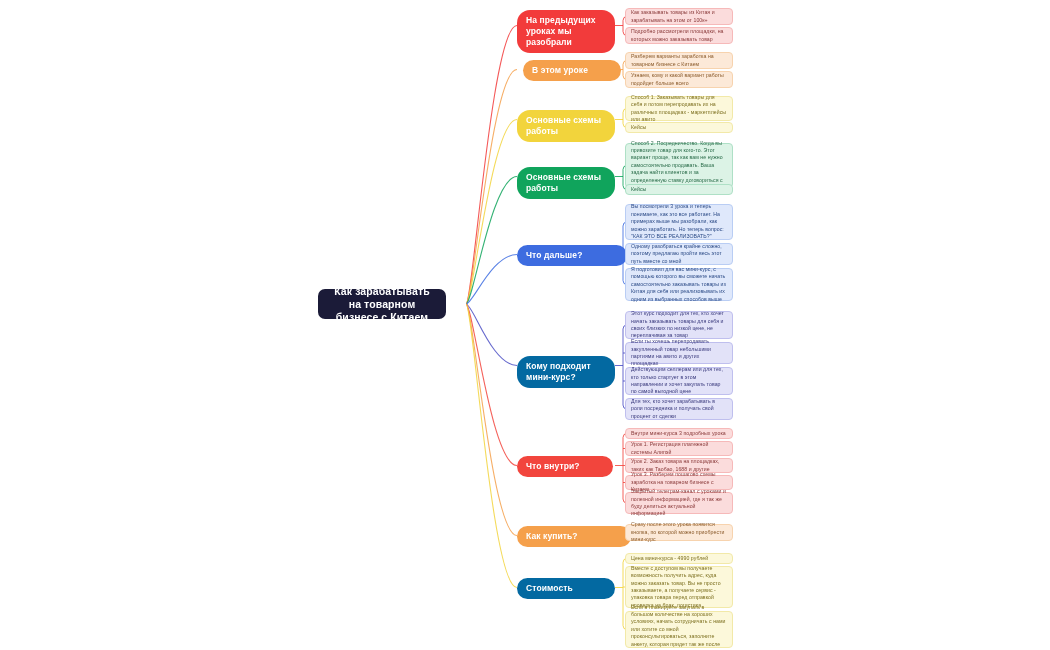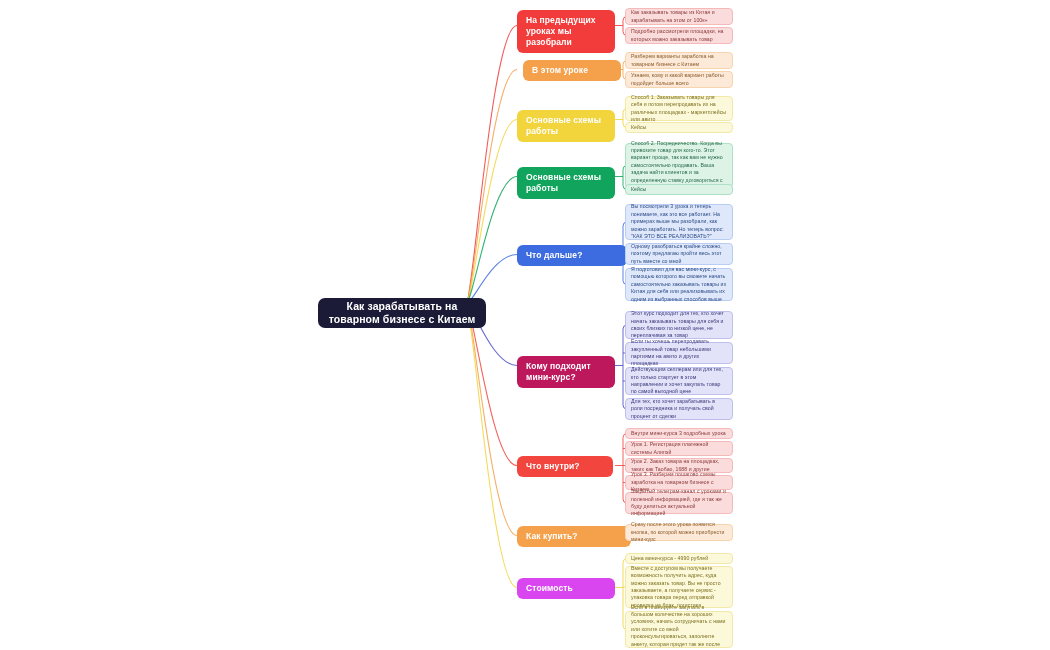--- a/index.html
+++ b/index.html
@@ -40,21 +40,21 @@
     line-height: 13px;
     text-align: center;
     display: flex;
     align-items: center;
     justify-content: center;
     padding: 7px 10px;
     letter-spacing: .1px;
   }
   
   .branch {
-    border-radius: 6px;
+    border-radius: 13px;
     color: #ffffff;
     font-size: 8.5px;
     font-weight: bold;
     line-height: 11px;
     display: flex;
     align-items: center;
     padding: 5px 9px;
     letter-spacing: .1px;
   }
   
@@ -104,51 +104,51 @@
       <path d="M 623 482.5 L 625 482.5" stroke="#f2453d" stroke-width="1" fill="none" opacity="0.85"></path>
       <path d="M 466 304 C 473.0125 304, 491.755 535.5, 517 535.5" stroke="#f5a04b" stroke-width="1.1" fill="none" opacity="0.85"></path>
       <path d="M 615 535.5 L 623 535.5" stroke="#f5a04b" stroke-width="1" fill="none" opacity="0.85"></path>
       <path d="M 623 535.5 L 625 532.5" stroke="#f5a04b" stroke-width="1" fill="none" opacity="0.85"></path>
       <path d="M 466 304 C 473.0125 304, 491.755 587.5, 517 587.5" stroke="#f2d43c" stroke-width="1.1" fill="none" opacity="0.85"></path>
       <path d="M 615 587.5 L 623 587.5" stroke="#f2d43c" stroke-width="1" fill="none" opacity="0.85"></path>
       <path d="M 625 558.5 L 627 558.5 Q 623 558.5 623 562.5 L 623 625.5 Q 623 629.5 627 629.5 L 625 629.5" stroke="#f2d43c" stroke-width="1" fill="none" opacity="0.85"></path>
       <path d="M 623 587 L 625 587" stroke="#f2d43c" stroke-width="1" fill="none" opacity="0.85"></path>
     </svg>
 
-  <div class="node root" id="root-node" style="left:318px; top:298px; width:168px; height:30px;">Как зарабатывать на товарном бизнесе с Китаем</div>
+  <div class="node root" id="root-node" style="left:318px; top:289px; width:128px; height:30px;">Как зарабатывать на товарном бизнесе с Китаем</div>
 
   <div id="branch-layer">
       <div class="node branch" style="left: 517px; top: 10px; width: 98px; min-height: 31px; background: rgb(242, 59, 59);">На предыдущих уроках мы разобрали</div>
       <div class="node leaf" style="left: 625px; top: 8px; width: 108px; height: 17px; background: rgb(251, 220, 220); color: rgb(138, 58, 58); border: 0.6px solid rgb(246, 185, 185);">Как заказывать товары из Китая и зарабатывать на этом от 100к+</div>
       <div class="node leaf" style="left: 625px; top: 27px; width: 108px; height: 17px; background: rgb(251, 220, 220); color: rgb(138, 58, 58); border: 0.6px solid rgb(246, 185, 185);">Подробно рассмотрели площадки, на которых можно заказывать товар</div>
       <div class="node branch" style="left: 523px; top: 60px; width: 98px; min-height: 19px; background: rgb(245, 160, 75);">В этом уроке</div>
       <div class="node leaf" style="left: 625px; top: 52px; width: 108px; height: 17px; background: rgb(252, 233, 216); color: rgb(138, 90, 42); border: 0.6px solid rgb(247, 211, 174);">Разберем варианты заработка на товарном бизнесе с Китаем</div>
       <div class="node leaf" style="left: 625px; top: 71px; width: 108px; height: 17px; background: rgb(252, 233, 216); color: rgb(138, 90, 42); border: 0.6px solid rgb(247, 211, 174);">Узнаем, кому и какой вариант работы подойдет больше всего</div>
       <div class="node branch" style="left: 517px; top: 110px; width: 98px; min-height: 19px; background: rgb(242, 212, 60);">Основные схемы работы</div>
       <div class="node leaf" style="left: 625px; top: 96px; width: 108px; height: 25px; background: rgb(252, 248, 218); color: rgb(125, 112, 32); border: 0.6px solid rgb(242, 233, 168);">Способ 1. Заказывать товары для себя и потом перепродавать их на различных площадках - маркетплейсы или авито</div>
       <div class="node leaf" style="left: 625px; top: 122px; width: 108px; height: 11px; background: rgb(252, 248, 218); color: rgb(125, 112, 32); border: 0.6px solid rgb(242, 233, 168);">Кейсы</div>
       <div class="node branch" style="left: 517px; top: 167px; width: 98px; min-height: 19px; background: rgb(16, 164, 92);">Основные схемы работы</div>
       <div class="node leaf" style="left: 625px; top: 143px; width: 108px; height: 45px; background: rgb(220, 243, 230); color: rgb(39, 106, 71); border: 0.6px solid rgb(174, 224, 198);">Способ 2. Посредничество. Когда вы привозите товар для кого-то. Этот вариант проще, так как вам не нужно самостоятельно продавать. Ваша задача найти клиентов и за определенную ставку договориться с поставка</div>
       <div class="node leaf" style="left: 625px; top: 184px; width: 108px; height: 11px; background: rgb(220, 243, 230); color: rgb(39, 106, 71); border: 0.6px solid rgb(174, 224, 198);">Кейсы</div>
       <div class="node branch" style="left: 517px; top: 245px; width: 110px; min-height: 19px; background: rgb(61, 108, 224);">Что дальше?</div>
       <div class="node leaf" style="left: 625px; top: 204px; width: 108px; height: 36px; background: rgb(223, 232, 251); color: rgb(43, 74, 134); border: 0.6px solid rgb(185, 205, 244);">Вы посмотрели 3 урока и теперь понимаете, как это все работает. На примерах выше мы разобрали, как можно заработать. Но теперь вопрос: "КАК ЭТО ВСЕ РЕАЛИЗОВАТЬ?"</div>
       <div class="node leaf" style="left: 625px; top: 243px; width: 108px; height: 22px; background: rgb(223, 232, 251); color: rgb(43, 74, 134); border: 0.6px solid rgb(185, 205, 244);">Одному разобраться крайне сложно, поэтому предлагаю пройти весь этот путь вместе со мной</div>
       <div class="node leaf" style="left: 625px; top: 268px; width: 108px; height: 33px; background: rgb(223, 232, 251); color: rgb(43, 74, 134); border: 0.6px solid rgb(185, 205, 244);">Я подготовил для вас мини-курс, с помощью которого вы сможете начать самостоятельно заказывать товары из Китая для себя или реализовывать их одним из выбранных способов выше</div>
-      <div class="node branch" style="left: 517px; top: 356px; width: 98px; min-height: 19px; background: #be185d;">Кому подходит мини-курс?</div>
+      <div class="node branch" style="left: 517px; top: 356px; width: 98px; min-height: 19px; background: #0369a1;">Кому подходит мини-курс?</div>
       <div class="node leaf" style="left: 625px; top: 311px; width: 108px; height: 28px; background: rgb(226, 226, 248); color: rgb(58, 58, 125); border: 0.6px solid rgb(191, 191, 238);">Этот курс подходит для тех, кто хочет начать заказывать товары для себя и своих близких по низкой цене, не переплачивая за товар</div>
       <div class="node leaf" style="left: 625px; top: 342px; width: 108px; height: 22px; background: rgb(226, 226, 248); color: rgb(58, 58, 125); border: 0.6px solid rgb(191, 191, 238);">Если ты хочешь перепродавать закупленный товар небольшими партиями на авито и других площадках</div>
       <div class="node leaf" style="left: 625px; top: 367px; width: 108px; height: 28px; background: rgb(226, 226, 248); color: rgb(58, 58, 125); border: 0.6px solid rgb(191, 191, 238);">Действующим селлерам или для тех, кто только стартует в этом направлении и хочет закупать товар по самой выгодной цене</div>
       <div class="node leaf" style="left: 625px; top: 398px; width: 108px; height: 22px; background: rgb(226, 226, 248); color: rgb(58, 58, 125); border: 0.6px solid rgb(191, 191, 238);">Для тех, кто хочет зарабатывать в роли посредника и получать свой процент от сделки</div>
       <div class="node branch" style="left: 517px; top: 456px; width: 96px; min-height: 19px; background: rgb(242, 69, 61);">Что внутри?</div>
       <div class="node leaf" style="left: 625px; top: 428px; width: 108px; height: 11px; background: rgb(251, 220, 220); color: rgb(138, 58, 58); border: 0.6px solid rgb(246, 185, 185);">Внутри мини-курса 3 подробных урока</div>
       <div class="node leaf" style="left: 625px; top: 441px; width: 108px; height: 15px; background: rgb(251, 220, 220); color: rgb(138, 58, 58); border: 0.6px solid rgb(246, 185, 185);">Урок 1. Регистрация платежной системы Алипэй</div>
       <div class="node leaf" style="left: 625px; top: 458px; width: 108px; height: 15px; background: rgb(251, 220, 220); color: rgb(138, 58, 58); border: 0.6px solid rgb(246, 185, 185);">Урок 2. Заказ товара на площадках, таких как Таобао, 1688 и другие</div>
       <div class="node leaf" style="left: 625px; top: 475px; width: 108px; height: 15px; background: rgb(251, 220, 220); color: rgb(138, 58, 58); border: 0.6px solid rgb(246, 185, 185);">Урок 3. Разберем пошагово схемы заработка на товарном бизнесе с Китаем</div>
       <div class="node leaf" style="left: 625px; top: 492px; width: 108px; height: 22px; background: rgb(251, 220, 220); color: rgb(138, 58, 58); border: 0.6px solid rgb(246, 185, 185);">Закрытый телеграм-канал с уроками и полезной информацией, где я так же буду делиться актуальной информацией</div>
       <div class="node branch" style="left: 517px; top: 526px; width: 114px; min-height: 19px; background: rgb(245, 160, 75);">Как купить?</div>
       <div class="node leaf" style="left: 625px; top: 524px; width: 108px; height: 17px; background: rgb(252, 233, 216); color: rgb(138, 90, 42); border: 0.6px solid rgb(247, 211, 174);">Сразу после этого урока появится кнопка, по которой можно приобрести мини-курс</div>
-      <div class="node branch" style="left: 517px; top: 578px; width: 98px; min-height: 19px; background: #d946ef;">Стоимость</div>
+      <div class="node branch" style="left: 517px; top: 578px; width: 98px; min-height: 19px; background: #0369a1;">Стоимость</div>
       <div class="node leaf" style="left: 625px; top: 553px; width: 108px; height: 11px; background: rgb(252, 248, 218); color: rgb(125, 112, 32); border: 0.6px solid rgb(242, 233, 168);">Цена мини-курса - 4990 рублей</div>
       <div class="node leaf" style="left: 625px; top: 566px; width: 108px; height: 42px; background: rgb(252, 248, 218); color: rgb(125, 112, 32); border: 0.6px solid rgb(242, 233, 168);">Вместе с доступом вы получаете возможность получить адрес, куда можно заказать товар. Вы не просто заказываете, а получаете сервис - упаковка товара перед отправкой проверка на брак, логистика</div>
       <div class="node leaf" style="left: 625px; top: 611px; width: 108px; height: 37px; background: rgb(252, 248, 218); color: rgb(125, 112, 32); border: 0.6px solid rgb(242, 233, 168);">Если в планируете закупать в большом количестве на хороших условиях, начать сотрудничать с нами или хотите со мной проконсультироваться, заполните анкету, которая придет так же после этого видео</div>
     </div>
 
 </div>
 
 </body></html>

